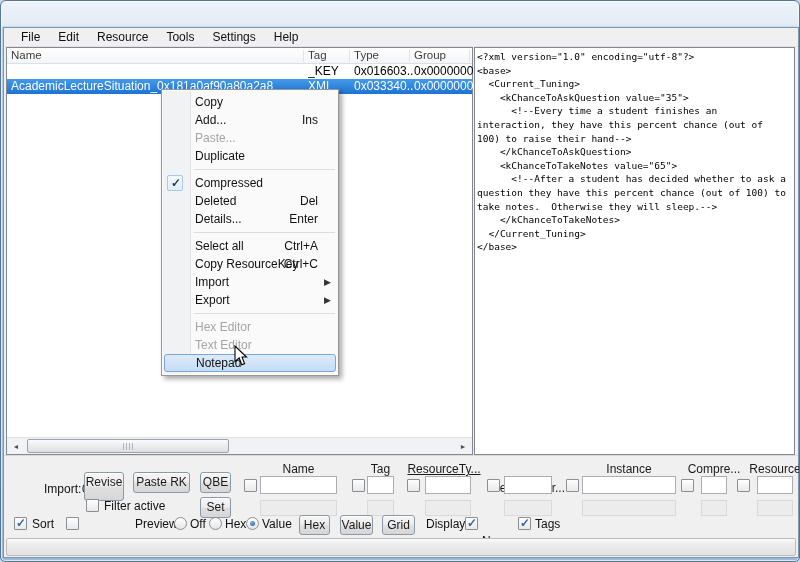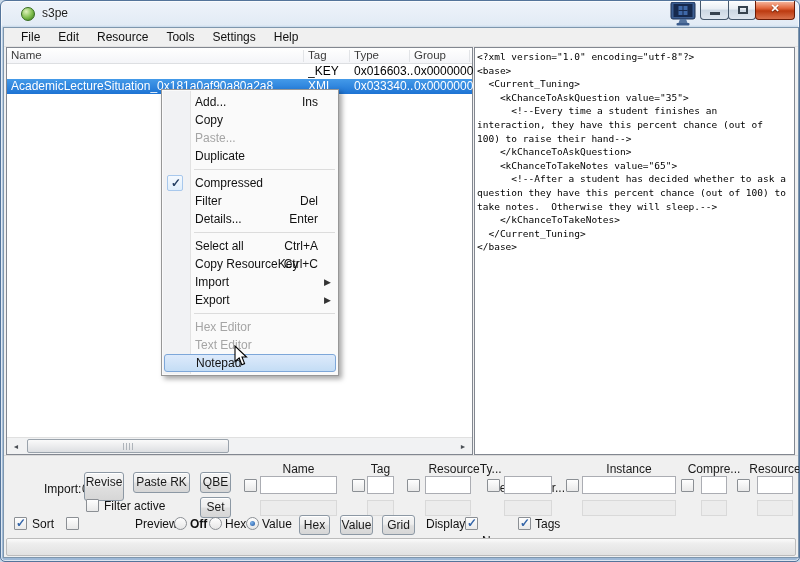--- a/index.html
+++ b/index.html
@@ -98,44 +98,20 @@
     border-radius:2px; background:linear-gradient(#f4f9fe,#dfeefb); z-index:1; }
   .mi .chk::after { content:"\2713"; position:absolute; left:3px; top:-2px; font-size:12px; font-weight:bold; color:#243f63; }
   .sep { height:0; border-top:1px solid #dcdcdc; margin:4px 3px 4px 32px; }
   #cursor { position:absolute; left:233px; top:344px; z-index:9; }
 </style>
 </head>
 <body>
 
 <div id="screen">
 
-  <div id="titlebar">
-    <div id="app-icon"></div>
-    <span id="win-title">s3pe</span>
-    <svg id="monitor-icon" viewBox="0 0 30 24">
-      <rect x="3" y="0" width="24" height="17" rx="2" fill="#3c5e92" stroke="#1d3154"></rect>
-      <rect x="5.5" y="2" width="19" height="13" fill="#16294d"></rect>
-      <rect x="10.5" y="4" width="9" height="9" fill="#3e68a8"></rect>
-      <line x1="15" y1="4" x2="15" y2="13" stroke="#16294d" stroke-width="1"></line>
-      <line x1="10.5" y1="8.5" x2="19.5" y2="8.5" stroke="#16294d" stroke-width="1"></line>
-      <path d="M12,17 L18,17 L19.5,21 L10.5,21 Z" fill="#55749f"></path>
-      <rect x="8.5" y="21" width="13" height="2.5" rx="1" fill="#3c5c8c"></rect>
-    </svg>
-    <div class="winbtns">
-      <div class="wbtn min">
-          <span class="g-min"></span>
-        </div>
-      <div class="wbtn max">
-          <span class="g-max"></span>
-        </div>
-      <div class="wbtn close">
-          <span class="g-close">✕</span>
-        </div>
-    </div>
-  </div>
 
   <div id="client">
     <div id="menu-bar"><span class="mb-item">File</span><span class="mb-item">Edit</span><span class="mb-item">Resource</span><span class="mb-item">Tools</span><span class="mb-item">Settings</span><span class="mb-item">Help</span></div>
 
     <div id="listview">
       <div id="lv-header">
           <span class="hcell" style="left: 4px;">Name</span>
           <span class="hsep" style="left: 296px;"></span>
           <span class="hcell" style="left: 301px;">Tag</span>
           <span class="hsep" style="left: 342px;"></span>
@@ -197,21 +173,21 @@
 
       <div id="filter-fields">
           <span class="flabel" style="left: 294.5px;">Name</span>
           <span class="cb" style="left: 240px; top: 23px;"></span>
           <input class="inp" style="left: 256px; top: 20px; width: 77px;">
           <div class="inp dis" style="left: 256px; top: 44px; width: 77px;"></div>
           <span class="flabel" style="left: 376.5px;">Tag</span>
           <span class="cb" style="left: 348px; top: 23px;"></span>
           <input class="inp" style="left: 363px; top: 20px; width: 27px;">
           <div class="inp dis" style="left: 363px; top: 44px; width: 27px;"></div>
-          <span class="flabel" style="left: 461px;">ResourceTy...</span>
+          <span class="flabel" style="left: 440px; text-decoration: underline;">ResourceTy...</span>
           <span class="cb" style="left: 403px; top: 23px;"></span>
           <input class="inp" style="left: 421px; top: 20px; width: 46px;">
           <div class="inp dis" style="left: 421px; top: 44px; width: 46px;"></div>
           <span class="flabel" style="left: 524px; margin-top: 19px;">ResourceGr...</span>
           <span class="cb" style="left: 483px; top: 23px;"></span>
           <input class="inp" style="left: 500px; top: 20px; width: 48px;">
           <div class="inp dis" style="left: 500px; top: 44px; width: 48px;"></div>
           <span class="flabel" style="left: 625px;">Instance</span>
           <span class="cb" style="left: 562px; top: 23px;"></span>
           <input class="inp" style="left: 578px; top: 20px; width: 94px;">
@@ -226,60 +202,60 @@
           <div class="inp dis" style="left: 753px; top: 44px; width: 36px;"></div>
         </div>
 
       <span class="cb checked" style="left:10px;top:61px;"></span>
       <span class="abs" style="left:28px;top:61px;">Sort</span>
       <span class="cb" style="left:62px;top:61px;"></span>
       <span class="abs" style="left:80px;top:61px;margin-top:21px;">Hex Only</span>
       <span class="abs" style="left:131px;top:61px;">Preview:</span>
       <div id="preview-radios">
           <span class="rb" style="left: 170px; top: 61px;"></span>
-          <span class="abs" style="left: 186px; top: 61px; font-weight: bold;">Off</span>
+          <span class="abs" style="left: 186px; top: 61px;">Off</span>
           <span class="rb" style="left: 205px; top: 61px;"></span>
           <span class="abs" style="left: 221px; top: 61px;">Hex</span>
           <span class="rb sel" style="left: 242px; top: 61px;"></span>
           <span class="abs" style="left: 258px; top: 61px;">Value</span>
         </div>
       <div class="btn" style="left:295px;top:59px;width:31px;height:20px;">Hex</div>
       <div class="btn" style="left:336px;top:59px;width:33px;height:20px;">Value</div>
       <div class="btn" style="left:378px;top:59px;width:33px;height:20px;">Grid</div>
       <span class="abs" style="left:422px;top:61px;">Display:</span>
       <span class="cb checked" style="left:461px;top:61px;"></span>
       <span class="abs" style="left:478px;top:78px;">Names</span>
       <span class="cb checked" style="left:514px;top:61px;"></span>
       <span class="abs" style="left:531px;top:61px;">Tags</span>
     </div>
 
     <div id="status-bar"></div>
   </div>
 
   <div id="context-menu">
       <div class="mi">
+        <span class="lab">Copy</span>
+      </div>
+      <div class="mi">
         <span class="lab">Add...</span>
         <span class="sc">Ins</span>
       </div>
-      <div class="mi">
-        <span class="lab">Copy</span>
-      </div>
       <div class="mi disabled">
         <span class="lab">Paste...</span>
       </div>
       <div class="mi">
         <span class="lab">Duplicate</span>
       </div>
       <div class="sep"></div>
       <div class="mi">
         <span class="chk"></span>
         <span class="lab">Compressed</span>
       </div>
       <div class="mi">
-        <span class="lab">Filter</span>
+        <span class="lab">Deleted</span>
         <span class="sc">Del</span>
       </div>
       <div class="mi">
         <span class="lab">Details...</span>
         <span class="sc">Enter</span>
       </div>
       <div class="sep"></div>
       <div class="mi">
         <span class="lab">Select all</span>
         <span class="sc">Ctrl+A</span>

